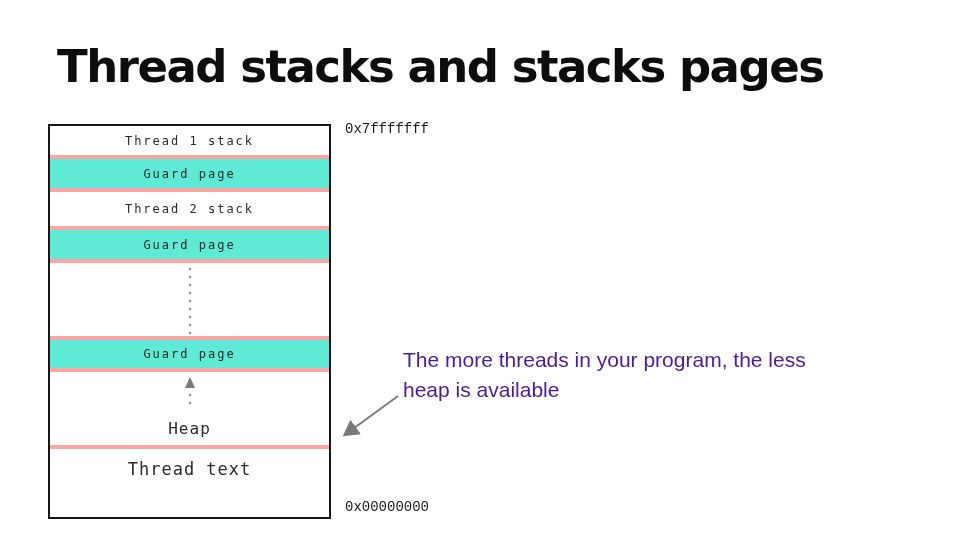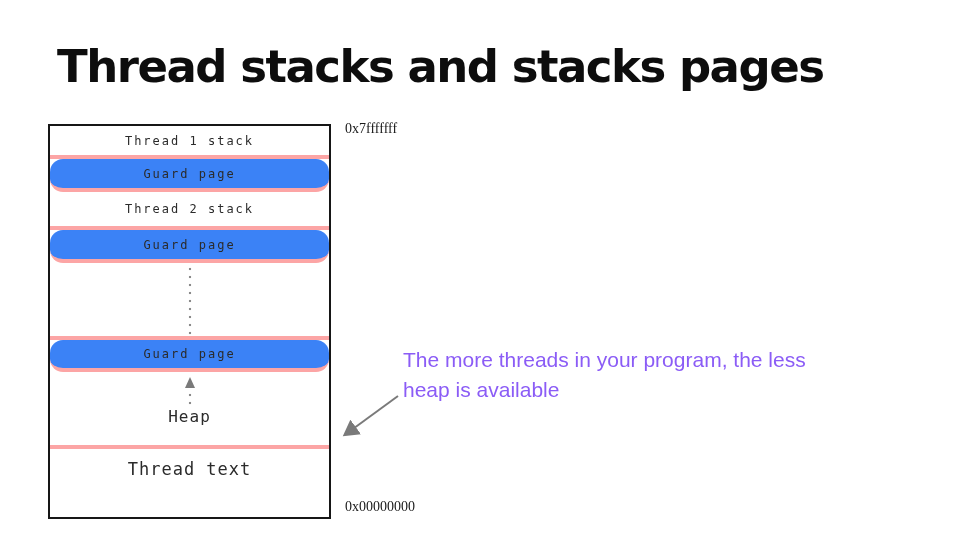--- a/index.html
+++ b/index.html
@@ -35,21 +35,21 @@
     display:flex;
     align-items:center;
     justify-content:center;
     border-bottom:4px solid #fca5a5;
     font-family:"DejaVu Sans Mono","Liberation Mono",monospace;
     color:#2b2b2b;
   }
   .row:last-child{border-bottom:none;}
   .row .lbl{letter-spacing:2px;}
   .r-small{font-size:12px;}
-  .guard{background:#3b82f6;border-radius:13px;}
+  .guard{background:#5eead4;}
   .h-r0{height:33px;}
   .h-r1{height:33px;}
   .h-r2{height:38px;justify-content:center;}
   .h-r3{height:33px;}
   .h-r4{height:77px;}
   .h-r5{height:31px;}
   .h-r6{height:32px;}
   .h-r7{height:77px;flex-direction:column;justify-content:flex-start;}
   .h-r8{height:40px;}
   .dots-v{
@@ -70,43 +70,44 @@
     border-bottom:11px solid #7a7a7a;
   }
   .heap-arrow .tail{
     width:4px;height:16px;margin-top:3px;
     background-image:radial-gradient(circle,#8a8a8a 1.1px,transparent 1.6px);
     background-size:4px 8px;
     background-position:center top;
     background-repeat:repeat-y;
   }
   .heap-label{
+    margin-top:12px;
     font-size:16px;
     letter-spacing:1px;
   }
   .prog-label{
     font-size:17px;
     letter-spacing:1px;
   }
   .addr{
     position:absolute;
     left:345px;
-    font-family:Liberation Serif, serif;
+    font-family:Liberation Mono, monospace;
     font-size:14px;
     color:#1a1a1a;
   }
   .addr-top{top:121px;}
   .addr-bottom{top:499px;}
   .annotation{
     position:absolute;
     left:403px;top:345px;
     width:450px;
     font-size:21px;
     line-height:30px;
-    color:#8b5cf6;
+    color:#4c1d95;
   }
   .annotation-arrow{
     position:absolute;
     left:336px;top:390px;
   }
 </style>
 </head>
 <body>
 
 <div class="slide">

